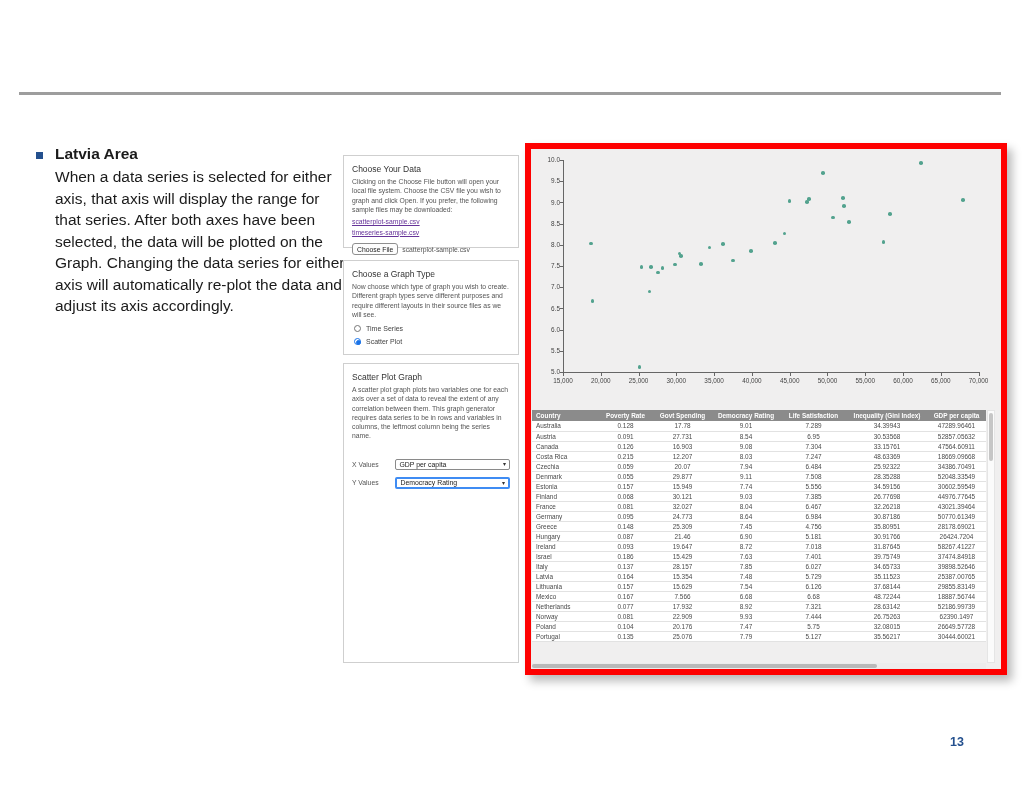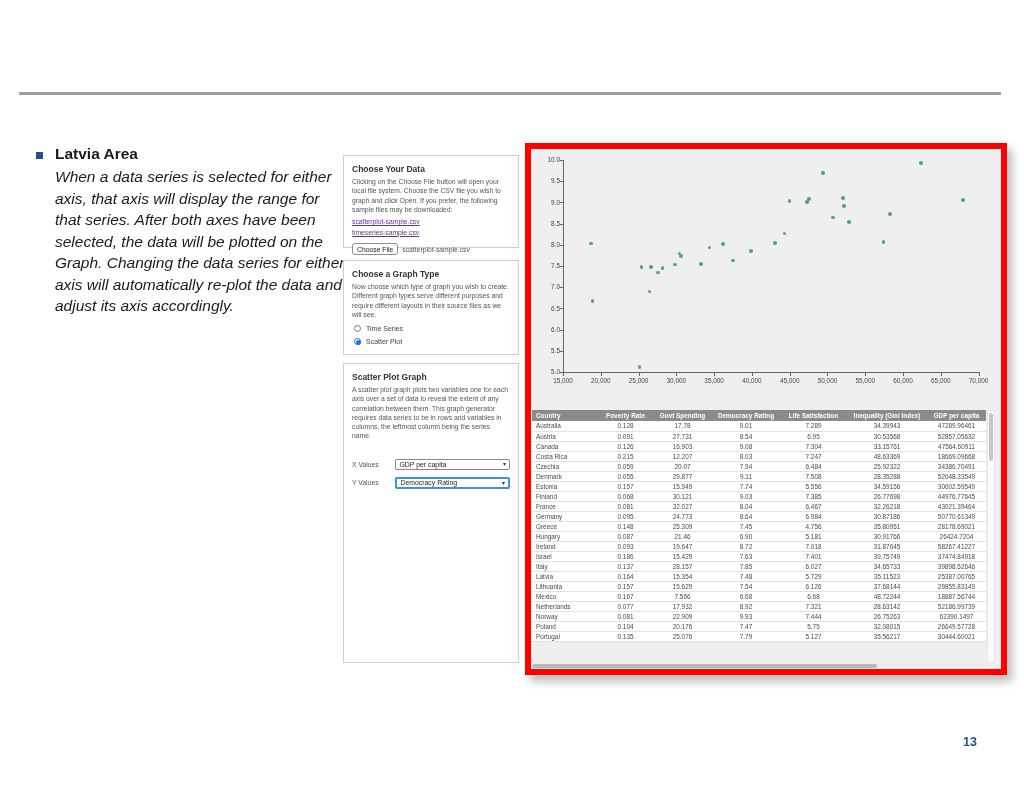--- a/index.html
+++ b/index.html
@@ -7,25 +7,25 @@
   body { font-family:"Liberation Sans", sans-serif; }
   #slide { position:relative; width:1024px; height:791px; background:#fff; overflow:hidden; }
 
   
   .slide-title { position:absolute; left:32px; top:51px; font-size:26px; color:var(--title-blue); letter-spacing:0; }
   .title-rule { position:absolute; left:19px; top:92px; width:982px; height:3px; background:#9d9d9d; }
 
   
   .bullet-square { position:absolute; left:36px; top:152px; width:7px; height:7px; background:var(--title-blue); }
   .display-heading { position:absolute; left:55px; top:145px; font-size:15.5px; font-weight:bold; color:#1b1b1b; }
-  .display-body { position:absolute; left:55px; top:166px; width:292px; font-size:15.5px; line-height:21.5px; color:#1b1b1b;font-style:italic; }
+  .display-body { position:absolute; left:55px; top:166px; width:292px; font-size:15.5px; line-height:21.5px; color:#1b1b1b; }
 
   
   .panel { position:absolute; left:343px; width:176px; background:#fff; border:1px solid #cfcfcf; padding:8px 8px; }
-  .panel-h { font-size:8.5px; font-weight:bold; color:#333; margin-bottom:3px; }
+  .panel-h { font-size:8.5px; font-weight:normal; color:#333; margin-bottom:3px; }
   .panel-body { font-size:6.8px; line-height:9.3px; color:#555; }
   .csv-link { display:block; font-size:6.8px; line-height:9.5px; color:var(--link-purple); text-decoration:underline; margin-top:1px; cursor:pointer; }
   .file-row { margin-top:6px; display:flex; align-items:center; }
   .file-btn { font-size:6.8px; color:#222; background:#fdfdfd; border:1px solid #8f8f8f; border-radius:3px; padding:1.5px 4px; }
   .file-name { font-size:6.8px; color:#555; margin-left:4px; }
 
   .radio-row { display:flex; align-items:center; margin-top:6px; margin-left:2px; }
   .radio { width:7px; height:7px; border-radius:50%; border:1px solid #767676; background:#fff; margin-right:5px; position:relative; }
   .radio.checked { border:1px solid var(--radio-blue); }
   .radio.checked::after { content:""; position:absolute; left:1px; top:1px; width:3px; height:3px; border:1px solid var(--radio-blue); background:var(--radio-blue); border-radius:50%; }
@@ -54,21 +54,21 @@
   .data-table th { height:11px; background:var(--header-gray); color:#fff; font-size:6.4px; font-weight:bold; text-align:center; padding:0; overflow:hidden; white-space:nowrap; }
   .data-table th:first-child { text-align:left; padding-left:4px; }
   .data-table td { height:10px; background:#fff; border-bottom:1px solid #e2e2e2; font-size:6.4px; color:#4a4a4a; text-align:center; padding:0; overflow:hidden; white-space:nowrap; }
   .data-table td:first-child { text-align:left; padding-left:4px; }
 
   .vscroll { position:absolute; left:456px; top:261px; width:8px; height:253px; background:#fbfbfb; border:1px solid #e5e5e5; }
   .vscroll-thumb { position:absolute; left:1px; top:2px; width:4px; height:48px; background:#c6c6c6; border-radius:3px; }
   .hscroll { position:absolute; left:1px; top:514px; width:454px; height:6px; background:#ececec; }
   .hscroll-thumb { position:absolute; left:0; top:1px; width:76%; height:4px; background:#b9b9b9; border-radius:3px; }
 
-  .page-number { position:absolute; left:950px; top:735px; width:40px; text-align:center; font-size:12.5px; font-weight:bold; color:var(--title-blue); }
+  .page-number { position:absolute; left:950px; top:735px; width:40px; text-align:left; font-size:12.5px; font-weight:bold; color:var(--title-blue); }
 </style>
 </head>
 <body>
 
 <div id="slide">
 
   <div class="title-rule"></div>
 
   <div class="bullet-square"></div>
   <div class="display-heading">Latvia Area</div>

